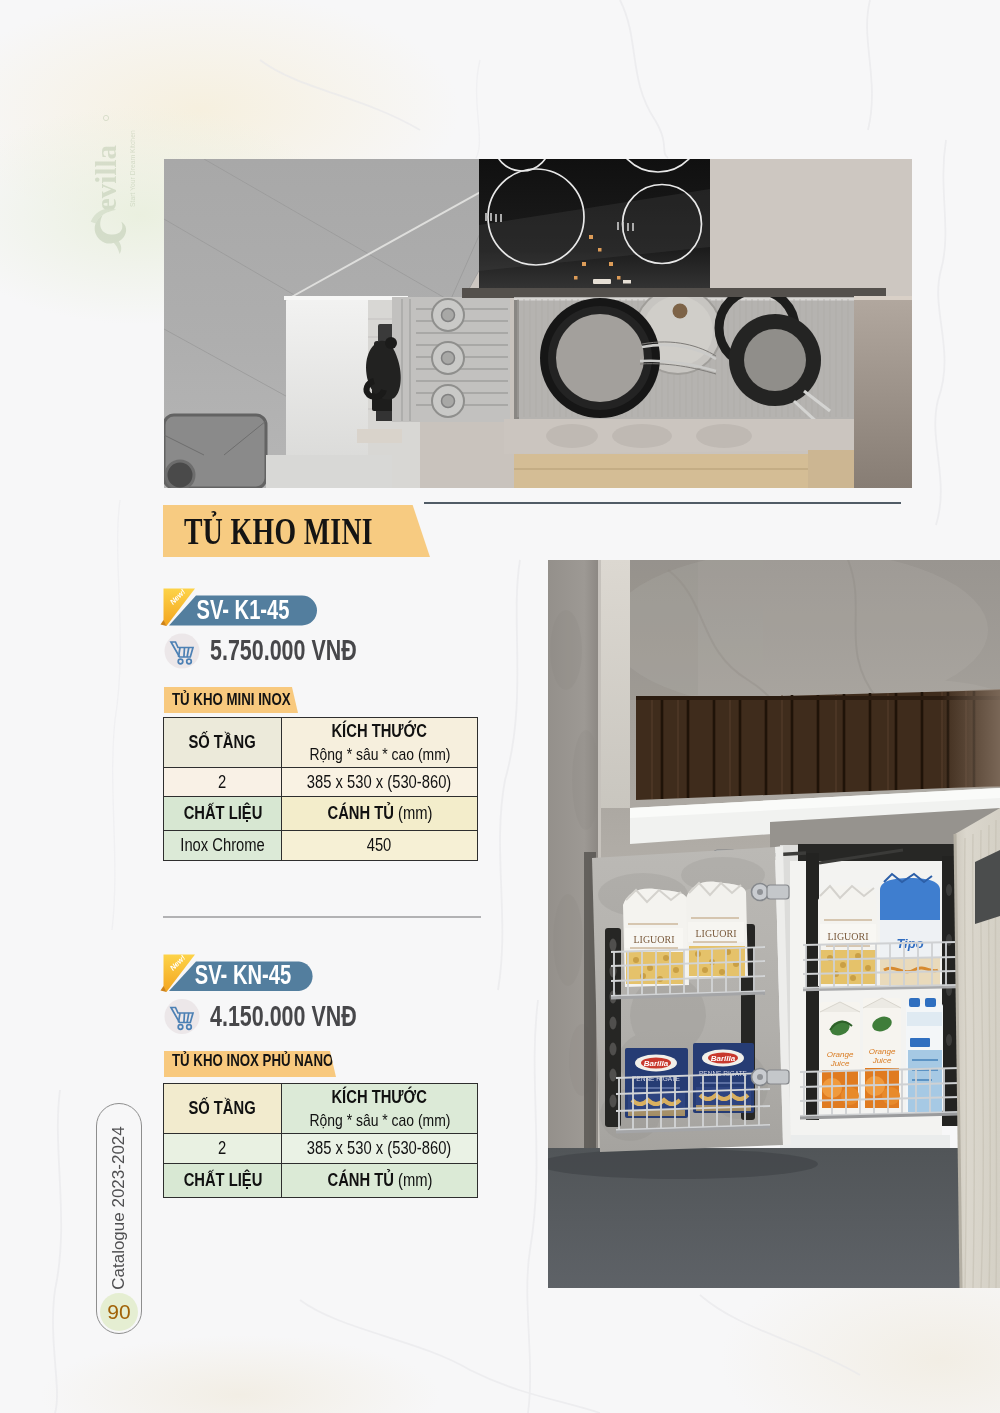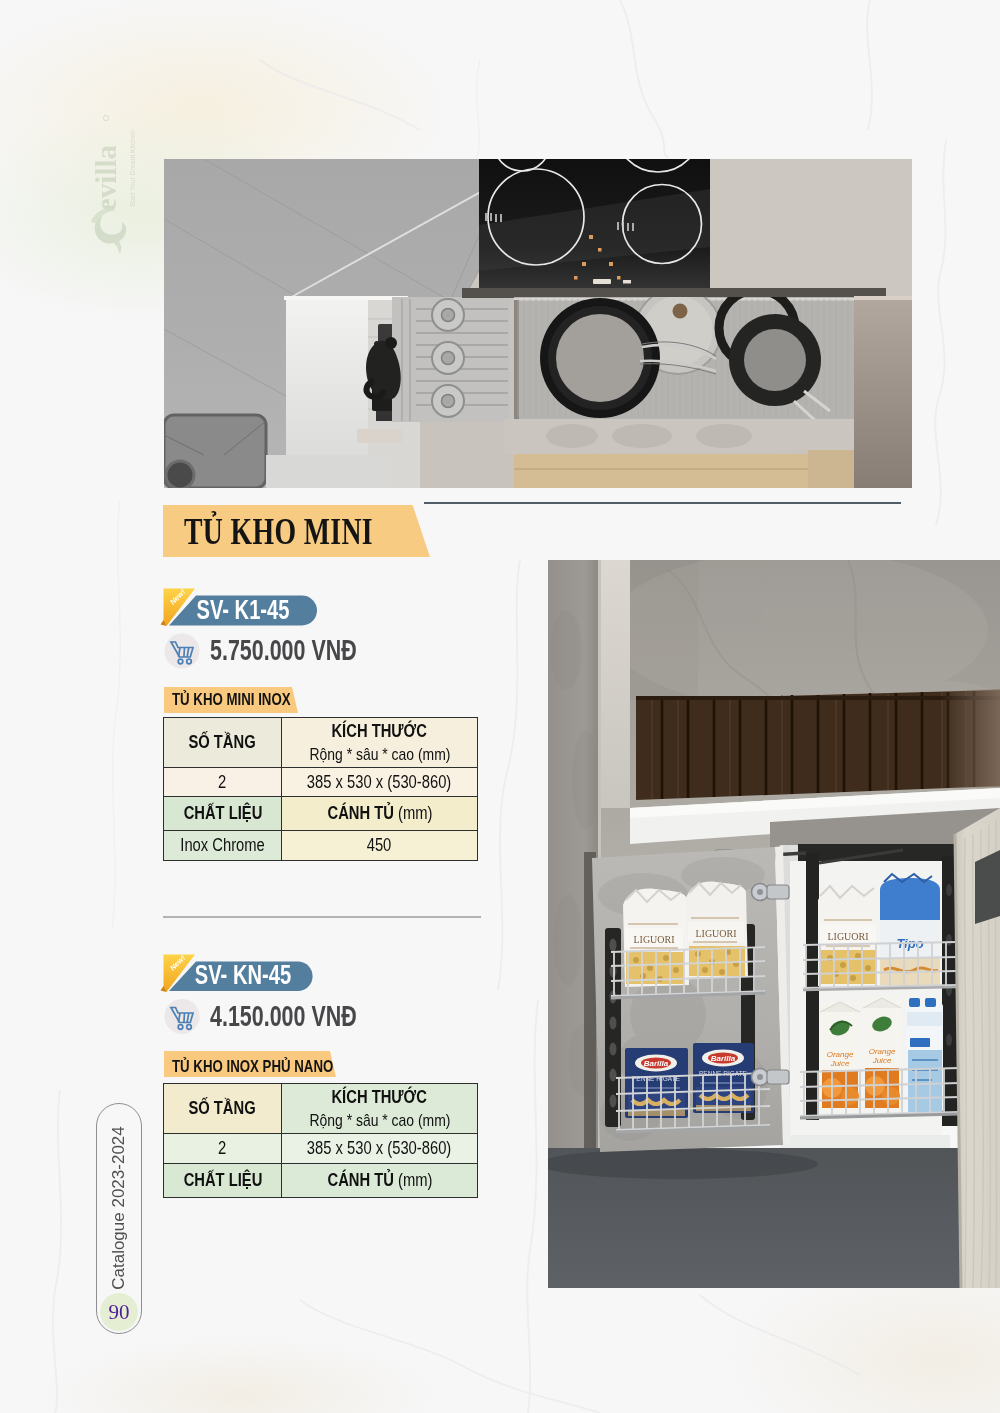--- a/index.html
+++ b/index.html
@@ -320,21 +320,21 @@
     <path d="M16,62.5 h4.5 l2.5,5.5 h15 l-2.7,9.5 h-10.8 z"></path>
     <path d="M25,68 l-1.5,9.5 M29.5,68 l-0.6,9.5 M33.8,68 l-1.7,9.5"></path>
     <circle cx="25.5" cy="82" r="2.3"></circle>
     <circle cx="34" cy="82" r="2.3"></circle>
   </g>
 
   <text transform="translate(55,80.5) scale(0.74,1)" font-size="29" font-weight="bold" fill="#47474a">4.150.000 VNĐ</text>
 </svg>
 
 <div class="abs" style="left:164px;top:1051px;width:172px;height:26px;background:#f8c97e;
-  clip-path:polygon(0 0,96.5% 0,100% 100%,0 100%);display:flex;align-items:flex-end;">
+  clip-path:polygon(0 0,96.5% 0,100% 100%,0 100%);display:flex;align-items:flex-start;">
   <span class="cx" style="transform:scaleX(0.78);transform-origin:left;margin-left:8px;
     font-weight:bold;font-size:17px;color:#131313;">TỦ KHO INOX PHỦ NANO</span>
 </div>
 
 <table class="spec abs" style="left:163px;top:1083px;">
   <tbody>
         <tr>
     <td style="width:117px;height:49px;background:#f2ebce;"><span class="cx" style="font-weight:bold;font-size:18px;">SỐ TẦNG</span></td>
     <td style="width:195px;background:#dcead7;">
       <div style="line-height:23px;"><span class="cx" style="font-weight:bold;font-size:18px;">KÍCH THƯỚC</span><br>
@@ -655,15 +655,15 @@
 </svg>
 
 <div class="abs" style="left:96px;top:1103px;width:46px;height:231px;border:1.5px solid #8e8e8e;
   border-radius:24px;box-sizing:border-box;"></div>
 
 <div class="abs" style="left:96px;top:1103px;width:46px;height:210px;display:flex;align-items:center;justify-content:center;">
   <span style="transform:rotate(-90deg);white-space:nowrap;font-size:17px;color:#4f4f51;">Catalogue 2023-2024</span>
 </div>
 
 <div class="abs" style="left:100px;top:1293px;width:38px;height:38px;border-radius:50%;background:#e5eed2;
-  display:flex;align-items:center;justify-content:center;font-size:21px;color:#4c1d95;font-family:Liberation Serif, serif;">90</div>
+  display:flex;align-items:center;justify-content:center;font-size:21px;color:#a16207;">90</div>
 
 </div>
 
 </body></html>

